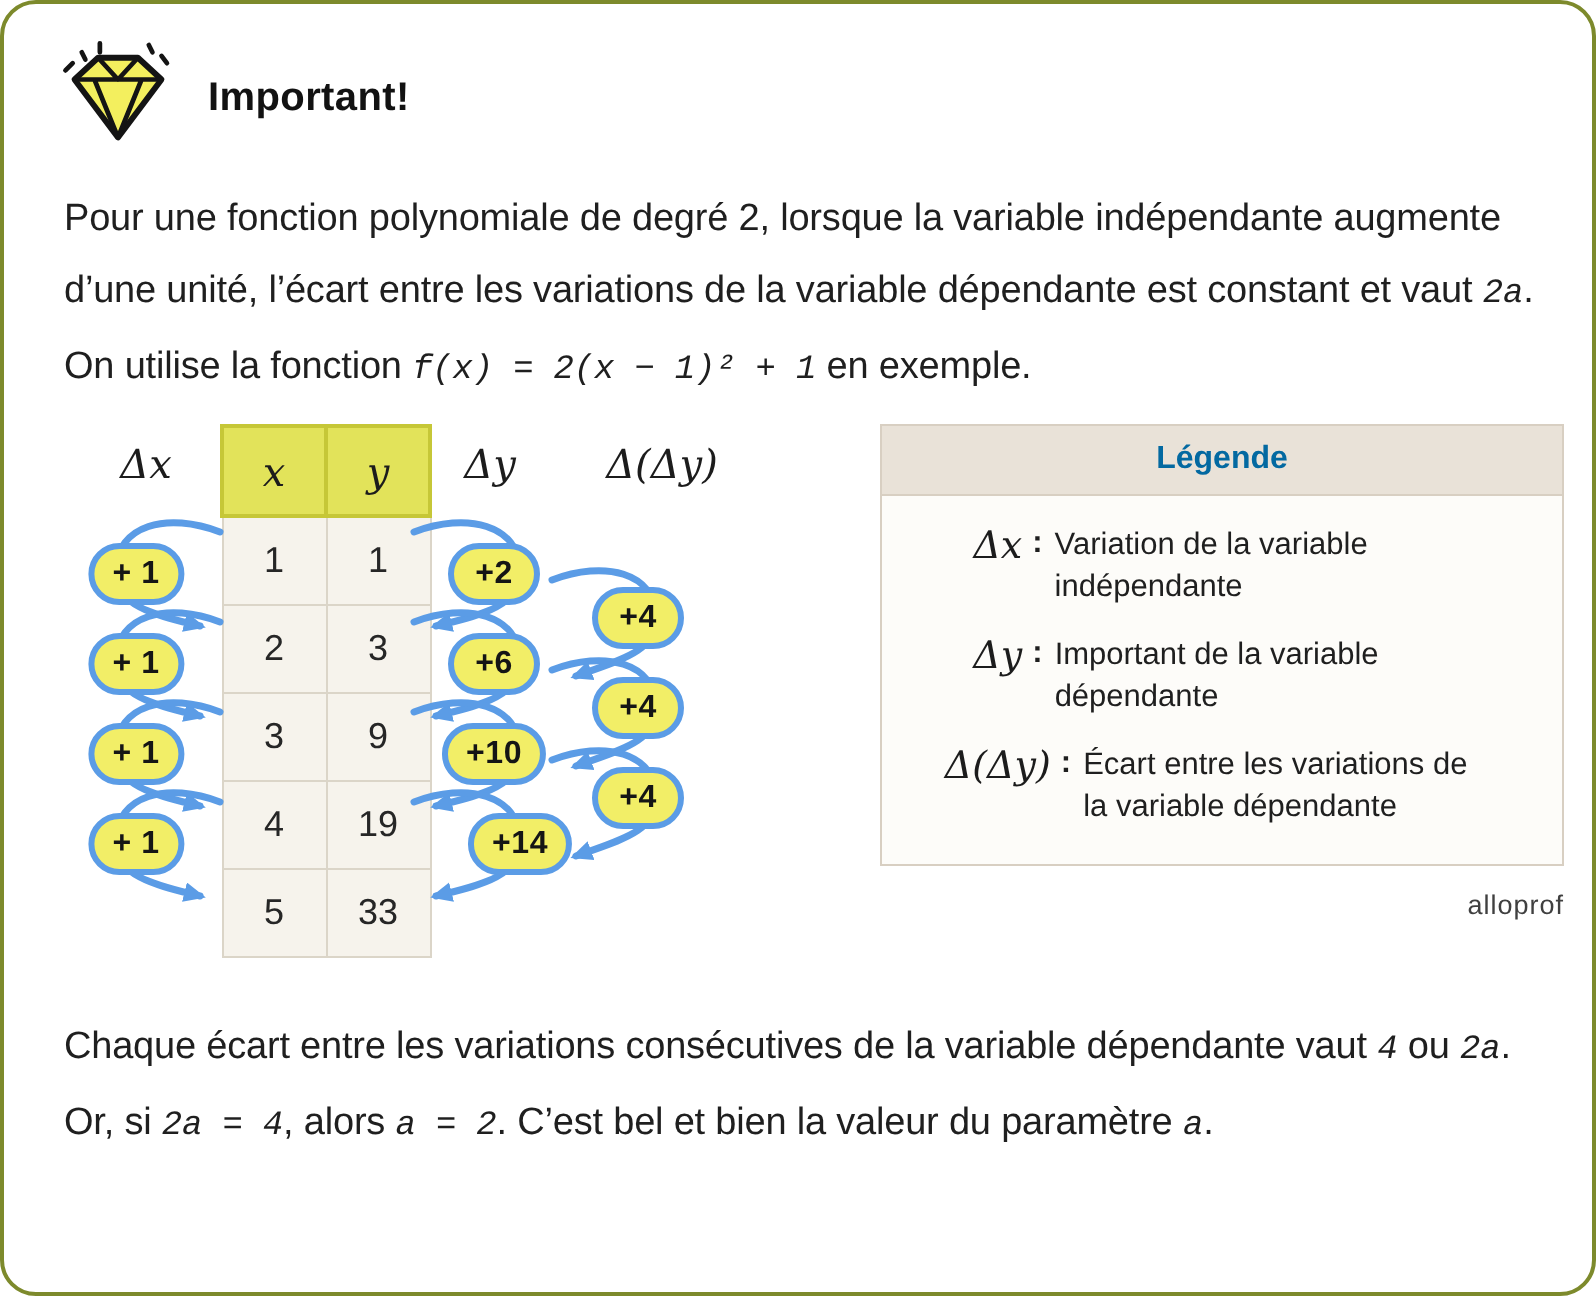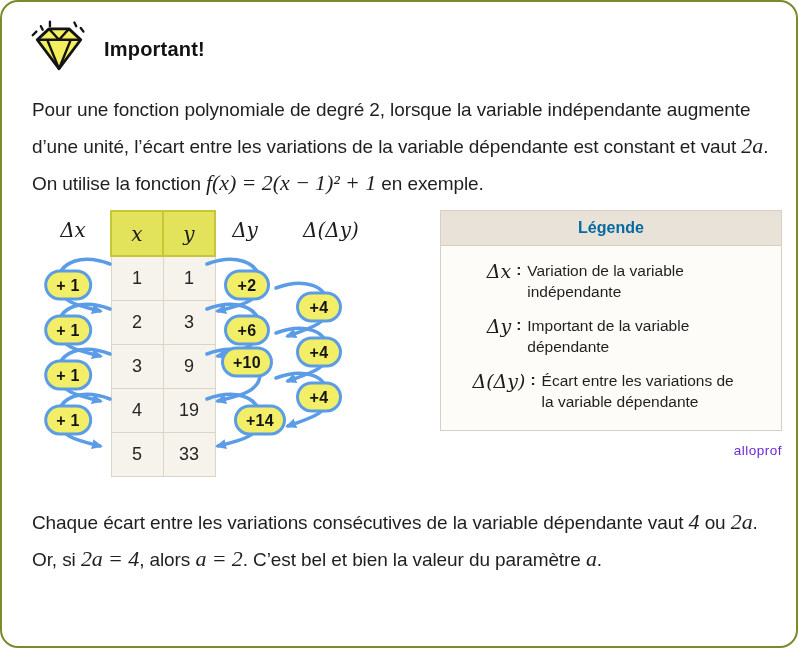--- a/index.html
+++ b/index.html
@@ -12,21 +12,21 @@
   }
 
   
   .hdr { display:flex; align-items:center; gap:16px; margin-top:6px; height:62px; }
   .hdr-title { font-size:20px; font-weight:700; color:#121212; letter-spacing:0.2px; }
 
   
   .para { font-size:19px; line-height:36px; letter-spacing:-0.1px; color:#1f1f1f; }
   .intro { margin:12px 0 0 2px; }
   .outro { margin:6px 0 0 2px; }
-  .math { font-family:Liberation Serif, serif; font-style:italic; font-size:22px; }
+  .math { font-family:Liberation Mono, monospace; font-style:italic; font-size:17px; }
 
   
   .figure-row { display:flex; margin-top:0; }
   .diagram { position:relative; width:398px; height:296px; flex:none; }
   .arrows { position:absolute; left:0; top:0; z-index:1; }
 
   .dlabel {
     position:absolute; text-align:center; z-index:2;
     font-family:"DejaVu Serif", serif; font-style:italic; font-size:20px; color:#1c1c1c;
   }
@@ -57,21 +57,21 @@
     display:flex; align-items:center; justify-content:center;
     font-size:16px; font-weight:700; color:#0369a1;
   }
   .legend-body { padding:14px 8px 16px 8px; }
   .legend-item { display:flex; justify-content:center; align-items:flex-start; margin:0 0 13px 0; }
   .legend-item:last-child { margin-bottom:2px; }
   .legend-sym { font-family:"DejaVu Serif", serif; font-style:italic; font-size:19px; color:#1c1c1c; flex:none; margin-top:0px; }
   .legend-colon { font-weight:700; margin:1px 6px 0 5px; font-size:15.5px; flex:none; }
   .legend-desc { font-size:15.5px; line-height:21px; max-width:208px; text-align:left; color:#1f1f1f; }
   .watermark { width:342px; text-align:right; padding-right:2px; margin-top:12px;
-               color:#6d28d9; font-size:13.5px; letter-spacing:0.5px; }
+               color:#404040; font-size:13.5px; letter-spacing:0.5px; }
 </style>
 </head>
 <body>
 
 <div class="card">
 
   <div class="hdr">
     <span>
       <svg width="58" height="56" viewBox="0 0 64 60">
         <path d="M3,17 L7,13 M12,7 L14,11 M22,2 L22,7" stroke="#141414" stroke-width="2.6" stroke-linecap="round" fill="none"></path>
@@ -147,21 +147,21 @@
         </tbody>
       </table>
 
       <div class="badge" style="left:38px;top:83px">+ 1</div>
       <div class="badge" style="left:38px;top:128px">+ 1</div>
       <div class="badge" style="left:38px;top:173px">+ 1</div>
       <div class="badge" style="left:38px;top:218px">+ 1</div>
 
       <div class="badge" style="left:217px;top:83px">+2</div>
       <div class="badge" style="left:217px;top:128px">+6</div>
-      <div class="badge" style="left:217px;top:160px">+10</div>
+      <div class="badge" style="left:217px;top:173px">+10</div>
       <div class="badge" style="left:230px;top:218px">+14</div>
 
       <div class="badge" style="left:289px;top:105px">+4</div>
       <div class="badge" style="left:289px;top:150px">+4</div>
       <div class="badge" style="left:289px;top:195px">+4</div>
     </div>
 
     <div class="legend-col">
       <div class="legend">
         <div class="legend-header">Légende</div>

